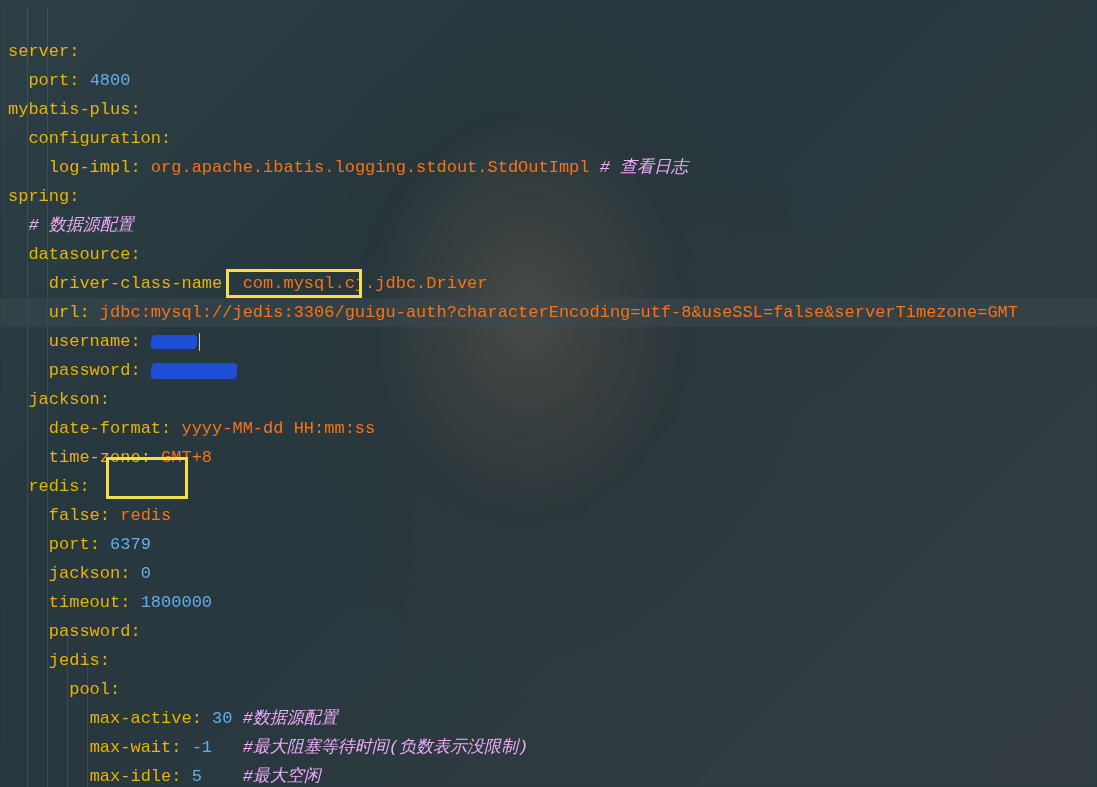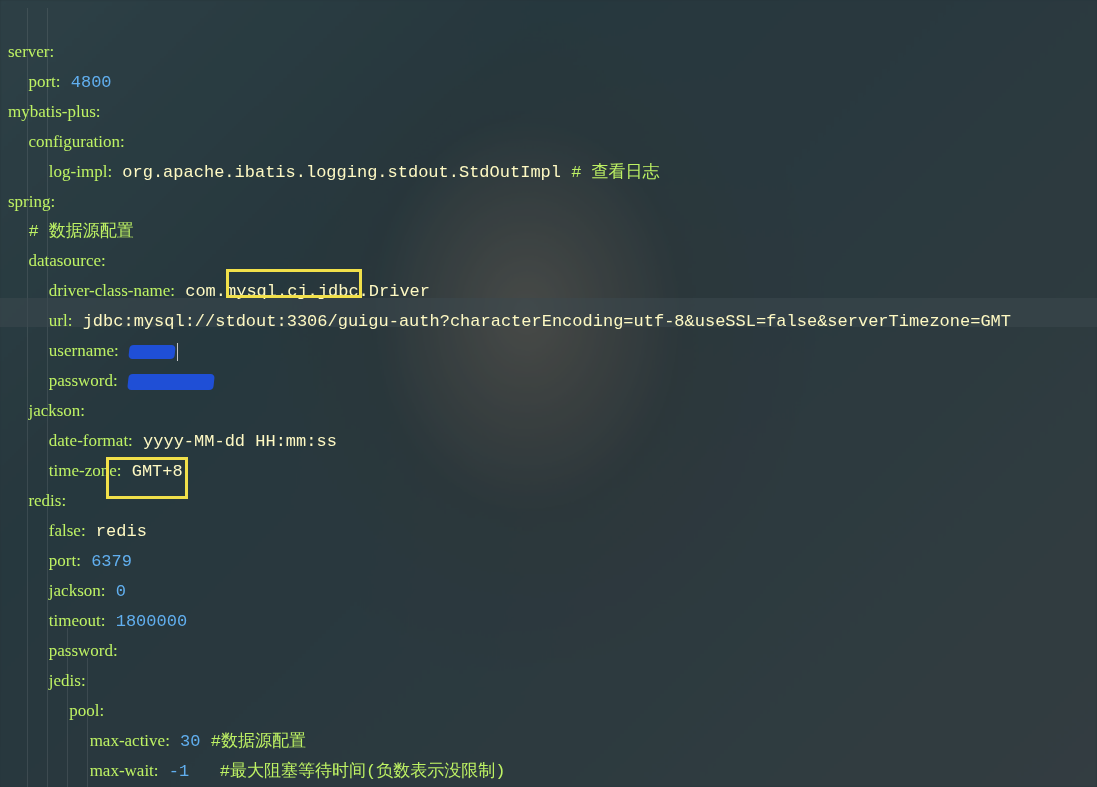--- a/index.html
+++ b/index.html
@@ -29,24 +29,24 @@
     position: absolute;
     inset: 0;
     background: rgba(30, 42, 48, 0.35);
   }
   .code {
     position: relative;
     padding: 8px 0 0 8px;
     white-space: pre;
     z-index: 2;
   }
-  .k  { color: #bef264; font-family: Liberation Serif, serif; }        
+  .k  { color: #eab308; }        
   .n  { color: #61afef; }        
-  .v  { color: #fef9c3; }        
-  .cm { color: #bef264; } 
+  .v  { color: #f97316; }        
+  .cm { color: #f0abfc; font-style: italic; } 
   .gutter {
     position: absolute;
     left: 0; top: 8px; bottom: 0;
     width: 26px;
   }
   .guide {
     position: absolute;
     top: 0;
     bottom: 0;
     width: 1px;
@@ -99,21 +99,21 @@
 <div class="code">
 <span class="k">server</span><span class="k">:</span>
   <span class="k">port</span><span class="k">:</span> <span class="n">4800</span>
 <span class="k">mybatis-plus</span><span class="k">:</span>
   <span class="k">configuration</span><span class="k">:</span>
     <span class="k">log-impl</span><span class="k">:</span> <span class="v">org.apache.ibatis.logging.stdout.StdOutImpl</span> <span class="cm"># 查看日志</span>
 <span class="k">spring</span><span class="k">:</span>
   <span class="cm"># 数据源配置</span>
   <span class="k">datasource</span><span class="k">:</span>
     <span class="k">driver-class-name</span><span class="k">:</span> <span class="v">com.mysql.cj.jdbc.Driver</span>
-    <span class="k">url</span><span class="k">:</span> <span class="v">jdbc:mysql:</span><span class="v">//stdout:3306</span><span class="v">/guigu-auth?characterEncoding=utf-8&amp;useSSL=false&amp;serverTimezone=GMT</span>
+    <span class="k">url</span><span class="k">:</span> <span class="v">jdbc:mysql:</span><span class="v">//jedis:3306</span><span class="v">/guigu-auth?characterEncoding=utf-8&amp;useSSL=false&amp;serverTimezone=GMT</span>
     <span class="k">username</span><span class="k">:</span> <span class="redact"></span><span class="caret"></span>
     <span class="k">password</span><span class="k">:</span> <span class="redact wide"></span>
   <span class="k">jackson</span><span class="k">:</span>
     <span class="k">date-format</span><span class="k">:</span> <span class="v">yyyy-MM-dd HH:mm:ss</span>
     <span class="k">time-zone</span><span class="k">:</span> <span class="v">GMT+8</span>
   <span class="k">redis</span><span class="k">:</span>
     <span class="k">false</span><span class="k">:</span> <span class="v">redis</span>
     <span class="k">port</span><span class="k">:</span> <span class="n">6379</span>
     <span class="k">jackson</span><span class="k">:</span> <span class="n">0</span>
     <span class="k">timeout</span><span class="k">:</span> <span class="n">1800000</span>

